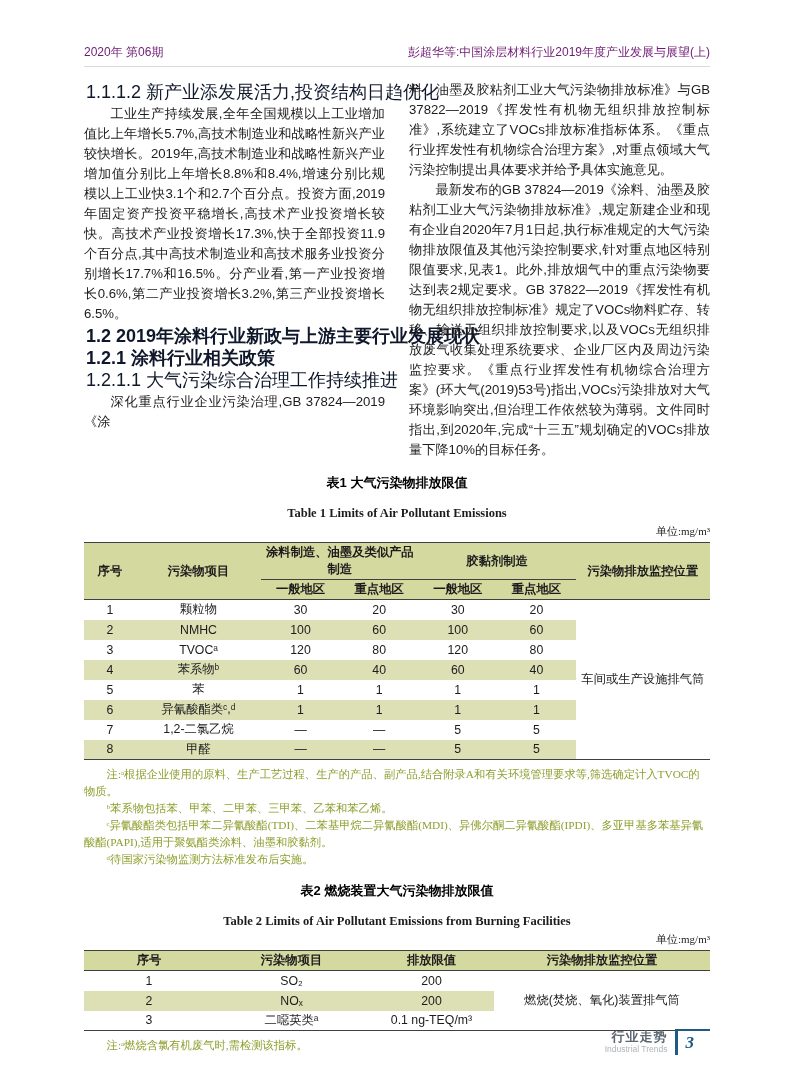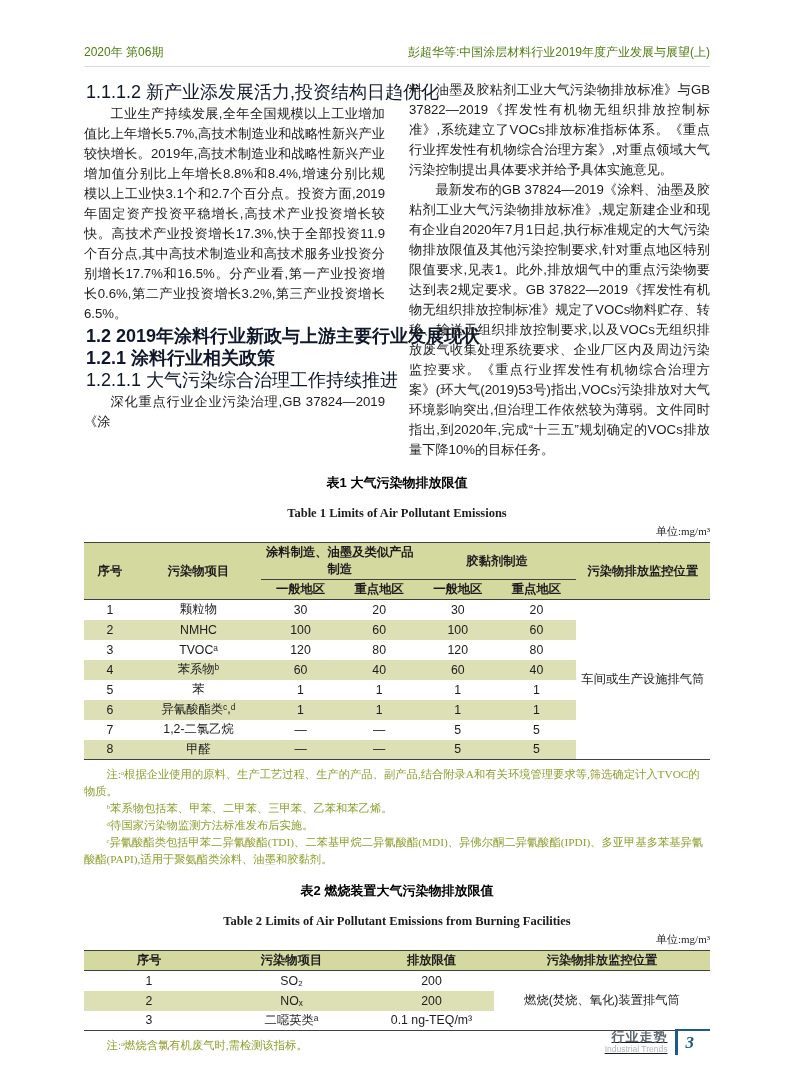--- a/index.html
+++ b/index.html
@@ -14,21 +14,21 @@
   .page {
     position:relative;
     width:794px; height:1077px;
     padding:0 84px;
     background:#ffffff;
   }
   
   .page-header {
     padding-top:44px;
     display:flex; justify-content:space-between; align-items:flex-end;
-    font-size:12px; color:#4d7c0f;
+    font-size:12px; color:#701a75;
     border-bottom:1px solid #d9dbdd;
     padding-bottom:5px;
   }
   
   .columns { margin-top:13px; display:flex; gap:24px; }
   .col { width:301px; font-size:13.2px; line-height:20px; text-align:justify; color:#1c1c1c; }
   .h { margin:2px; color:#0f172a; font-size:18px; line-height:20px; white-space:nowrap; }
   .h.bold { font-weight:bold; }
   .body-p { margin:0; }
   .indent { text-indent:2em; }
@@ -58,21 +58,21 @@
   .note-p {
     margin:0; text-indent:2em;
     font-size:11.3px; line-height:17px;
     color:#8f9e2e; font-family:"Liberation Serif", serif;
   }
   
   .page-footer {
     position:absolute; right:84px; bottom:22px;
     display:flex; align-items:center;
   }
-  .footer-label { text-align:right; margin-right:7px;text-decoration:underline; }
+  .footer-label { text-align:right; margin-right:7px; }
   .footer-cn { display:block; font-size:13px; font-weight:bold; color:#5c6670; letter-spacing:1px; line-height:14px; }
   .footer-en { display:block; font-size:8.5px; color:#aeb5bb; line-height:11px; }
   .pagenum-wrap { display:flex; align-items:flex-start; border-top:2px solid #1d5a86; padding-top:0; }
   .pagenum-bar { width:3px; height:24px; background:#1d5a86; }
   .pagenum {
     font-family:"Liberation Serif", serif; font-style:italic; font-weight:bold;
     color:#1d5a86; font-size:17px; padding:1px 16px 0 8px; line-height:22px;
   }
 </style>
 </head>
@@ -184,22 +184,22 @@
           <td>—</td>
           <td>—</td>
           <td>5</td>
           <td>5</td>
         </tr>
       </tbody>
     </table>
     <div class="notes">
       <p class="note-p">注:ᵃ根据企业使用的原料、生产工艺过程、生产的产品、副产品,结合附录A和有关环境管理要求等,筛选确定计入TVOC的物质。</p>
       <p class="note-p">ᵇ苯系物包括苯、甲苯、二甲苯、三甲苯、乙苯和苯乙烯。</p>
+      <p class="note-p">ᶜ异氰酸酯类包括甲苯二异氰酸酯(TDI)、二苯基甲烷二异氰酸酯(MDI)、异佛尔酮二异氰酸酯(IPDI)、多亚甲基多苯基异氰酸酯(PAPI),适用于聚氨酯类涂料、油墨和胶黏剂。</p>
       <p class="note-p">ᵈ待国家污染物监测方法标准发布后实施。</p>
-      <p class="note-p">ᶜ异氰酸酯类包括甲苯二异氰酸酯(TDI)、二苯基甲烷二异氰酸酯(MDI)、异佛尔酮二异氰酸酯(IPDI)、多亚甲基多苯基异氰酸酯(PAPI),适用于聚氨酯类涂料、油墨和胶黏剂。</p>
     </div>
   </div>
 
   <div class="table-block">
     <div class="tbl-title-cn">表2   燃烧装置大气污染物排放限值</div>
     <div class="tbl-title-en">Table 2   Limits of Air Pollutant Emissions from Burning Facilities</div>
     <div class="tbl-unit">单位:mg/m³</div>
     <table class="data-table">
       <thead>
         <tr>

